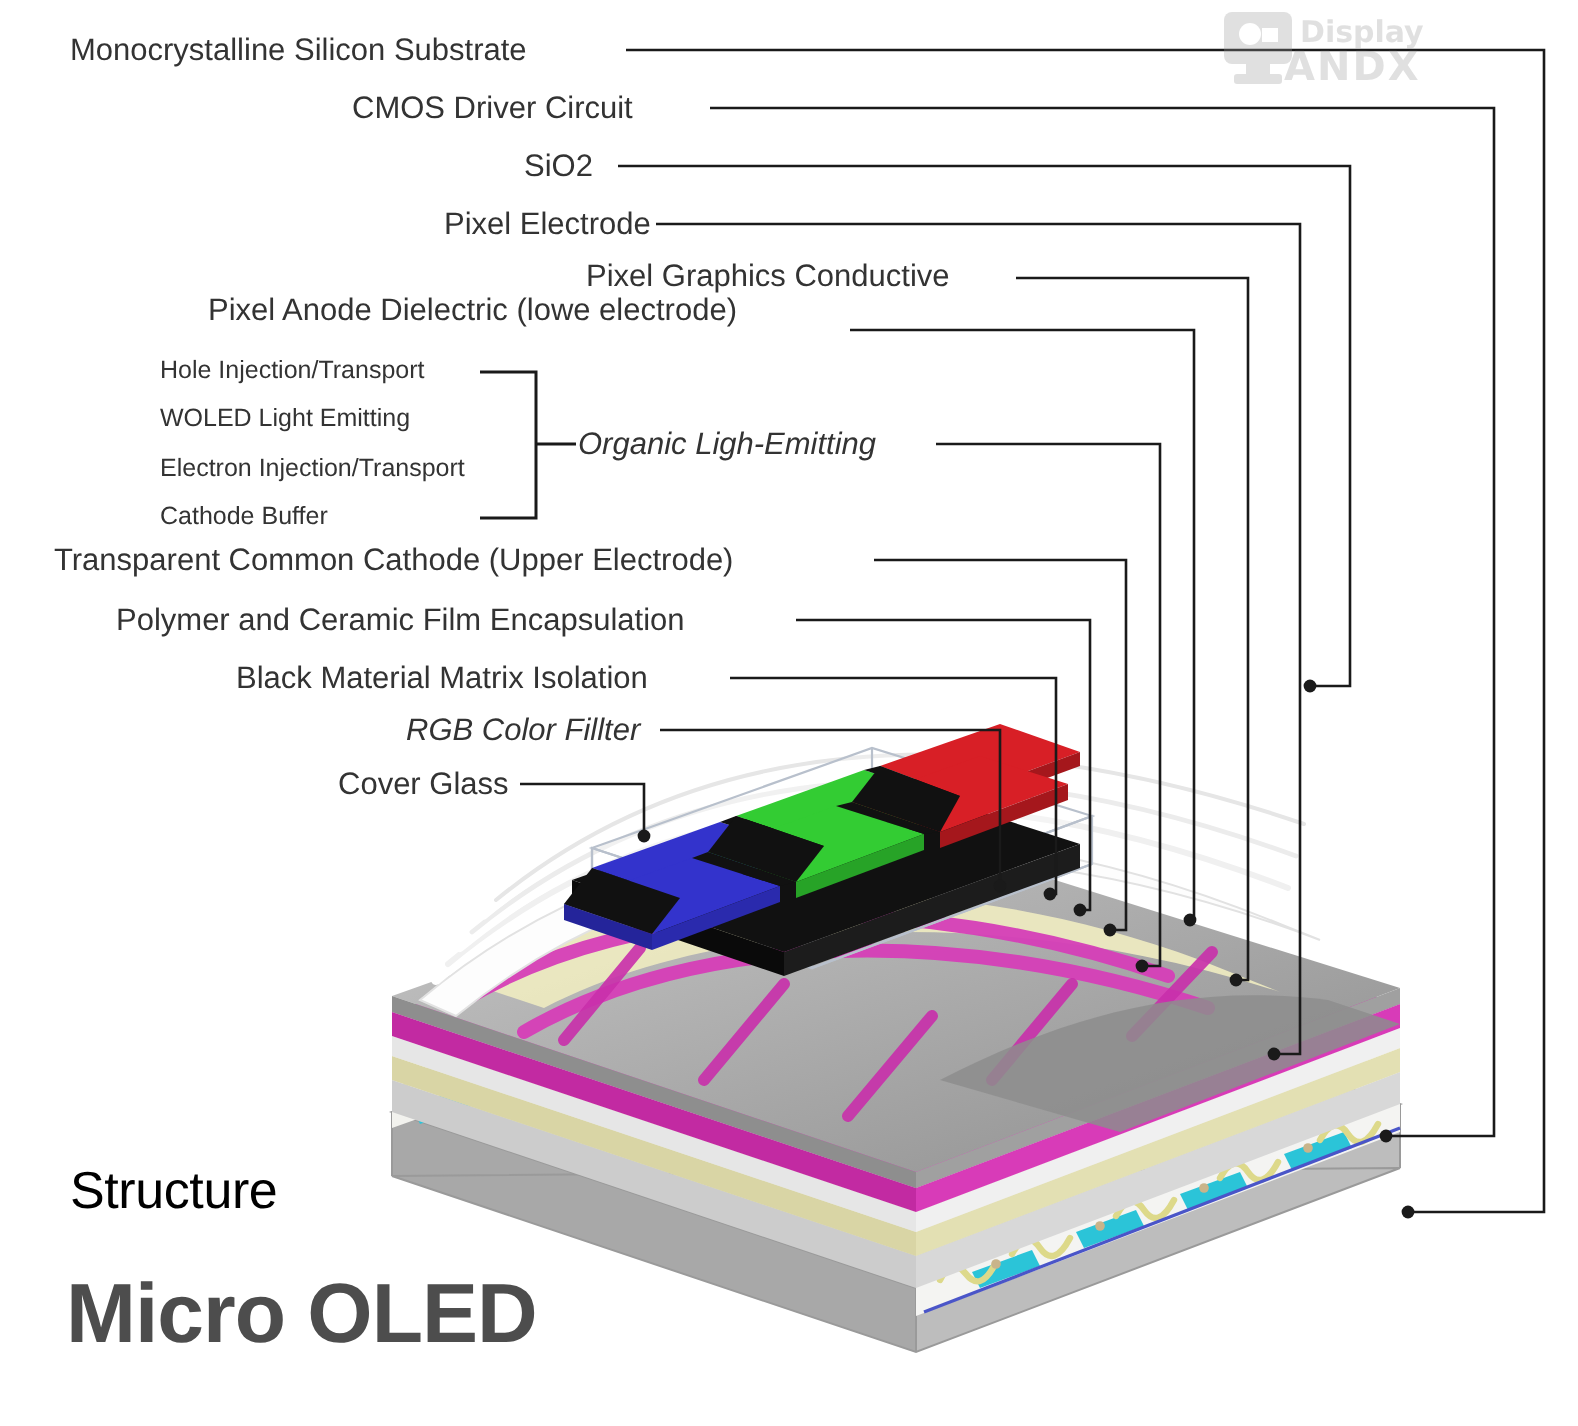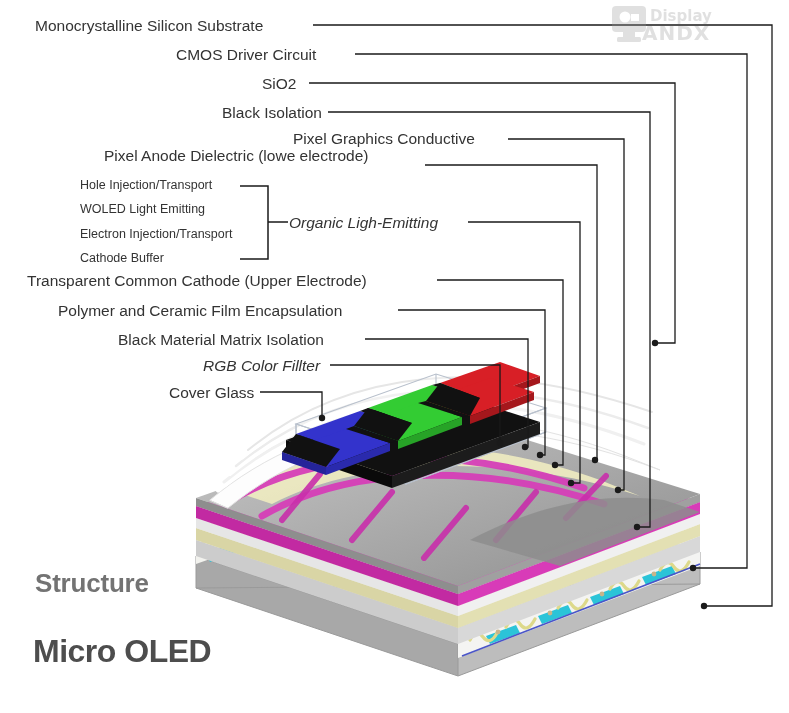--- a/index.html
+++ b/index.html
@@ -3,23 +3,23 @@
 <meta charset="utf-8">
 <style>
   html,body{margin:0;padding:0;background:#ffffff;}
   body{width:789px;height:713px;position:relative;overflow:hidden;
        font-family:"Liberation Sans","DejaVu Sans",sans-serif;color:#333;}
   #stage{position:absolute;inset:0;width:633px;height:713px;border-radius:28px;}
   svg.layer{position:absolute;left:0;top:0;width:789px;height:713px;}
   .lbl{position:absolute;white-space:nowrap;color:#333;line-height:1;}
   .lbl.main{font-size:15.5px;}
   .lbl.sub{font-size:12.5px;}
-  #title-structure{position:absolute;left:35px;top:568px;font-size:26px;
-      font-weight:bold;color:#737373;letter-spacing:-0.2px;}
-  #title-product{position:absolute;left:33px;top:633px;font-size:32px;
+  #title-structure{position:absolute;left:35px;top:580px;font-size:26px;
+      font-weight:normal;color:#000000;letter-spacing:-0.2px;}
+  #title-product{position:absolute;left:33px;top:633px;font-size:42px;
       font-weight:bold;color:#4d4d4d;letter-spacing:-0.5px;}
   #watermark{position:absolute;left:612px;top:4px;width:130px;height:48px;
       opacity:.30;pointer-events:none;}
   .wm-text{font-weight:bold;fill:#9a9a9a;font-family:"DejaVu Sans",sans-serif;}
 </style>
 </head>
 <body>
 
 <div id="stage">
 
@@ -225,21 +225,21 @@
       <polyline points="330,365 500,365 500,443 500,443" fill="none" stroke="#1a1a1a" stroke-width="1.3"></polyline>
       <circle cx="500" cy="443" r="3.2" fill="#1a1a1a"></circle>
       <polyline points="260,392 322,392 322,418 322,418" fill="none" stroke="#1a1a1a" stroke-width="1.3"></polyline>
       <circle cx="322" cy="418" r="3.2" fill="#1a1a1a"></circle>
     </svg>
 
   <div id="callout-labels">
       <div class="lbl main" style="left: 35px; top: 18px;">Monocrystalline Silicon Substrate</div>
       <div class="lbl main" style="left: 176px; top: 47px;">CMOS Driver Circuit</div>
       <div class="lbl main" style="left: 262px; top: 76px;">SiO2</div>
-      <div class="lbl main" style="left: 222px; top: 105px;">Black Isolation</div>
+      <div class="lbl main" style="left: 222px; top: 105px;">Pixel Electrode</div>
       <div class="lbl main" style="left: 293px; top: 131px;">Pixel Graphics Conductive</div>
       <div class="lbl main" style="left: 104px; top: 148px; text-align: right;">Pixel Anode Dielectric (lowe electrode)</div>
       <div class="lbl main" style="left: 289px; top: 215px; font-style: italic;">Organic Ligh-Emitting</div>
       <div class="lbl main" style="left: 27px; top: 273px; text-align: right;">Transparent Common Cathode (Upper Electrode)</div>
       <div class="lbl main" style="left: 58px; top: 303px;">Polymer and Ceramic Film Encapsulation</div>
       <div class="lbl main" style="left: 118px; top: 332px;">Black Material Matrix Isolation</div>
       <div class="lbl main" style="left: 203px; top: 358px; font-style: italic;">RGB Color Fillter</div>
       <div class="lbl main" style="left: 169px; top: 385px;">Cover Glass</div>
     </div>
 

